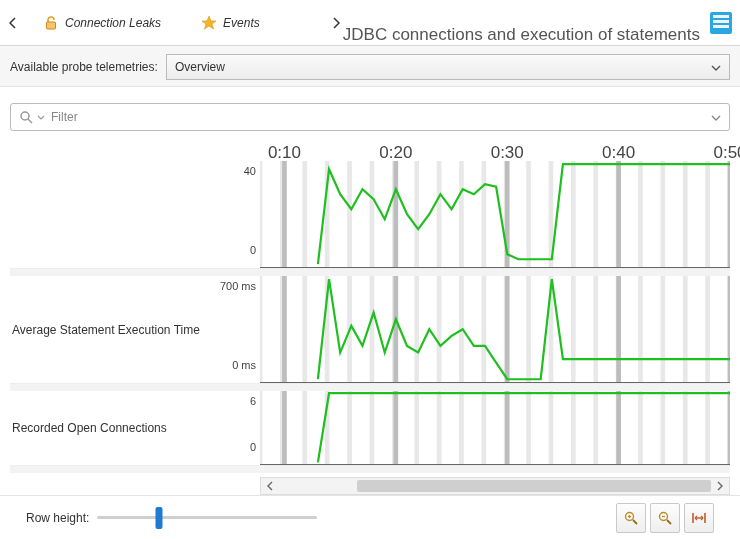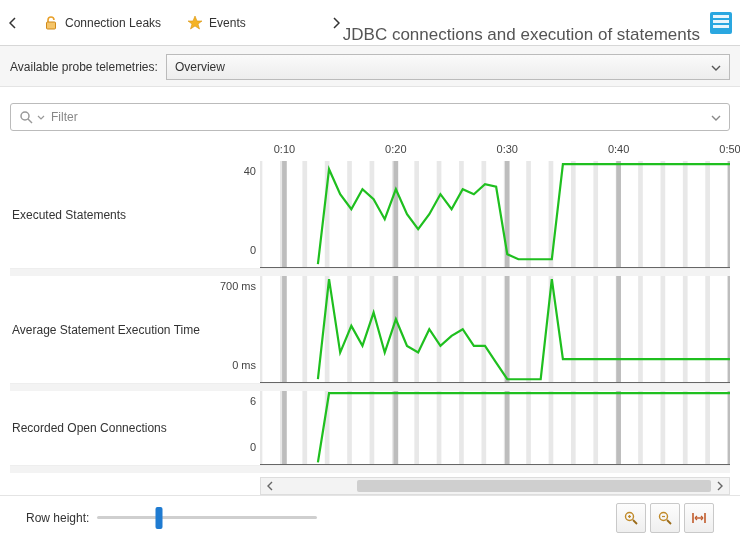--- a/index.html
+++ b/index.html
@@ -3,21 +3,21 @@
 <meta charset="utf-8">
 <style>
   * { box-sizing: border-box; }
   html, body { margin: 0; padding: 0; font-family: "Segoe UI", Tahoma, sans-serif; font-size: 12px; color: #333; background: #fff; }
   .app { width: 740px; height: 539px; display: flex; flex-direction: column; overflow: hidden; }
 
   
   .toolbar { display: flex; align-items: center; height: 46px; padding: 0 6px; border-bottom: 1px solid #d7d7d7; }
   .arrow-btn { width: 14px; height: 20px; display: flex; align-items: center; justify-content: center; cursor: pointer; }
   .arrow-btn svg { display: block; }
-  .tabs { display: flex; margin: 16px 10px; }
+  .tabs { display: flex; gap: 14px; margin: 16px 10px; font-style: italic; }
   .tab { display: flex; align-items: center; gap: 6px; padding: 6px 12px; border: 1px solid transparent; border-radius: 2px; cursor: pointer; }
   .tab.selected { background: #def0fc; border: 1px solid #91c9ef; }
   .tab .icon { width: 16px; height: 16px; display: flex; align-items: center; justify-content: center; }
   .spacer { flex: 1; }
   .titleblock { text-align: right; line-height: 1.3; margin-right: 8px; }
   .titleblock .title { font-weight: 700; font-size: 14px; }
   .titleblock .subtitle { font-size: 17px; color: #555; margin-top: 26px; }
   .jdbc-icon { width: 26px; height: 26px; }
 
   
@@ -29,21 +29,21 @@
   .filterrow { padding: 16px 10px 10px 10px; background: #fff; }
   .filterbox { height: 28px; border: 1px solid #bbb; border-radius: 3px; display: flex; align-items: center; padding: 0 8px; color: #888; position: relative; }
   .filterbox .mag { margin-right: 4px; display: flex; align-items: center; }
   .filterbox .mini-chev { margin-right: 6px; }
   .filterbox .chev-right { position: absolute; right: 8px; top: 50%; transform: translateY(-50%); }
 
   
   .charts { flex: 1; display: flex; flex-direction: column; padding: 0 10px; overflow: hidden; }
   .timeheader { height: 22px; position: relative; margin-left: 250px; }
   .timeheader .ticks { position: absolute; inset: 0; }
-  .timeheader .ticklabel { position: absolute; top: 2px; font-size: 11px; color: #444; transform: translateX(-50%); }
+  .timeheader .ticklabel { position: absolute; top: 2px; font-size: 17px; color: #444; transform: translateX(-50%); }
 
   .chartrow { display: flex; align-items: stretch; height: 118px; position: relative; }
   .chartrow.small { height: 82px; }
   .chartrow .label { width: 250px; display: flex; align-items: center; font-size: 12px; color: #333; padding-left: 2px; position: relative; }
   .chartrow .yaxis { position: absolute; right: 4px; width: 56px; text-align: right; font-size: 11px; color: #444; }
   .chartrow .yaxis.top { top: 4px; }
   .chartrow .yaxis.bottom { bottom: 12px; }
   .chartrow .plot { flex: 1; position: relative; border-bottom: 1px solid #666; }
   .chartrow .plot svg { position: absolute; inset: 0; width: 100%; height: 100%; }
   .rowsep { height: 8px; background: #f3f3f3; margin: 0 0 0 0; border-top: 1px solid #eee; }
@@ -156,21 +156,20 @@
           <span class="ticklabel" style="left: 5.2%;">0:10</span>
           <span class="ticklabel" style="left: 28.9%;">0:20</span>
           <span class="ticklabel" style="left: 52.6%;">0:30</span>
           <span class="ticklabel" style="left: 76.3%;">0:40</span>
           <span class="ticklabel" style="left: 100%;">0:50</span>
         </div>
     </div>
 
     <div class="chartrow">
       <div class="label">
-        <span>Executed Statements</span>
         <span class="yaxis top">40</span>
         <span class="yaxis bottom">0</span>
       </div>
       <div class="plot">
         <svg viewBox="0 0 100 100" preserveAspectRatio="none" id="plot0">
             <g class="grid">
               <line x1="5.2" y1="0" x2="5.2" y2="100"></line>
               <line x1="28.9" y1="0" x2="28.9" y2="100"></line>
               <line x1="52.6" y1="0" x2="52.6" y2="100"></line>
               <line x1="76.3" y1="0" x2="76.3" y2="100"></line>

